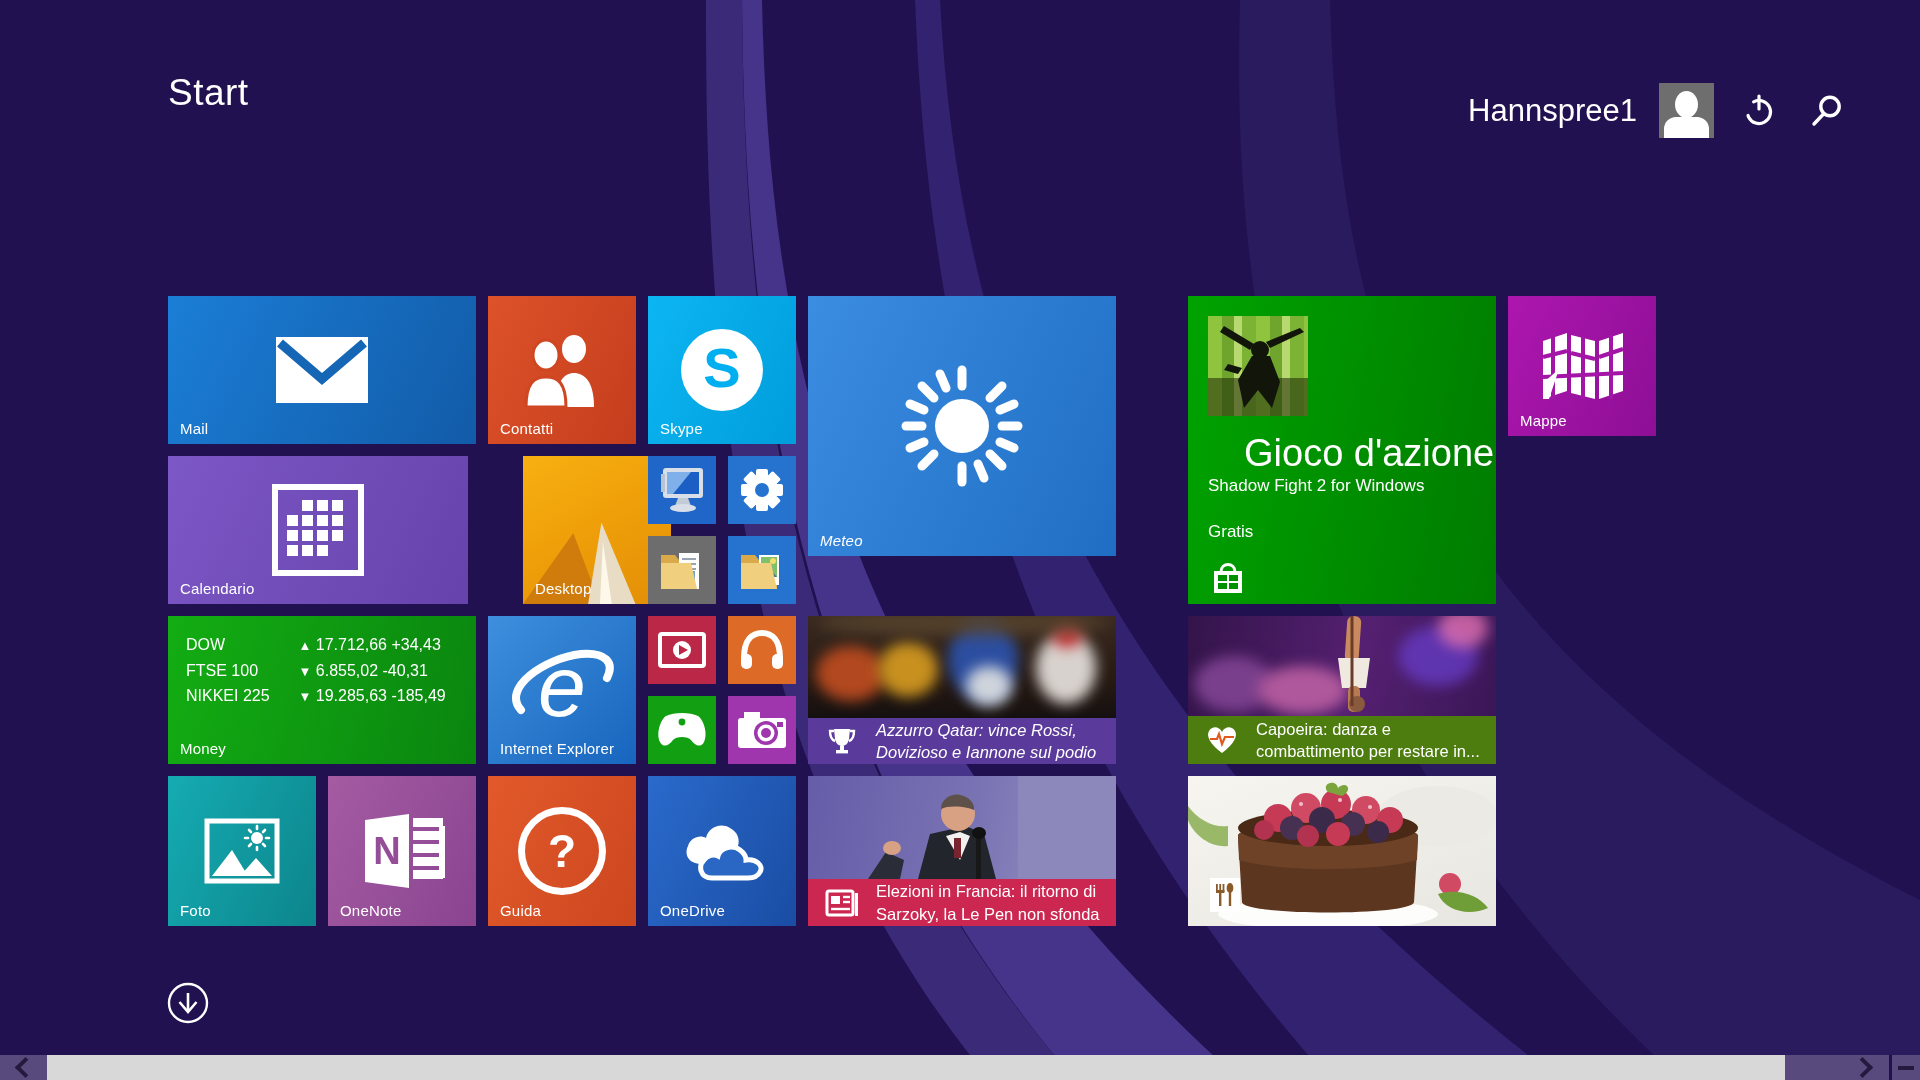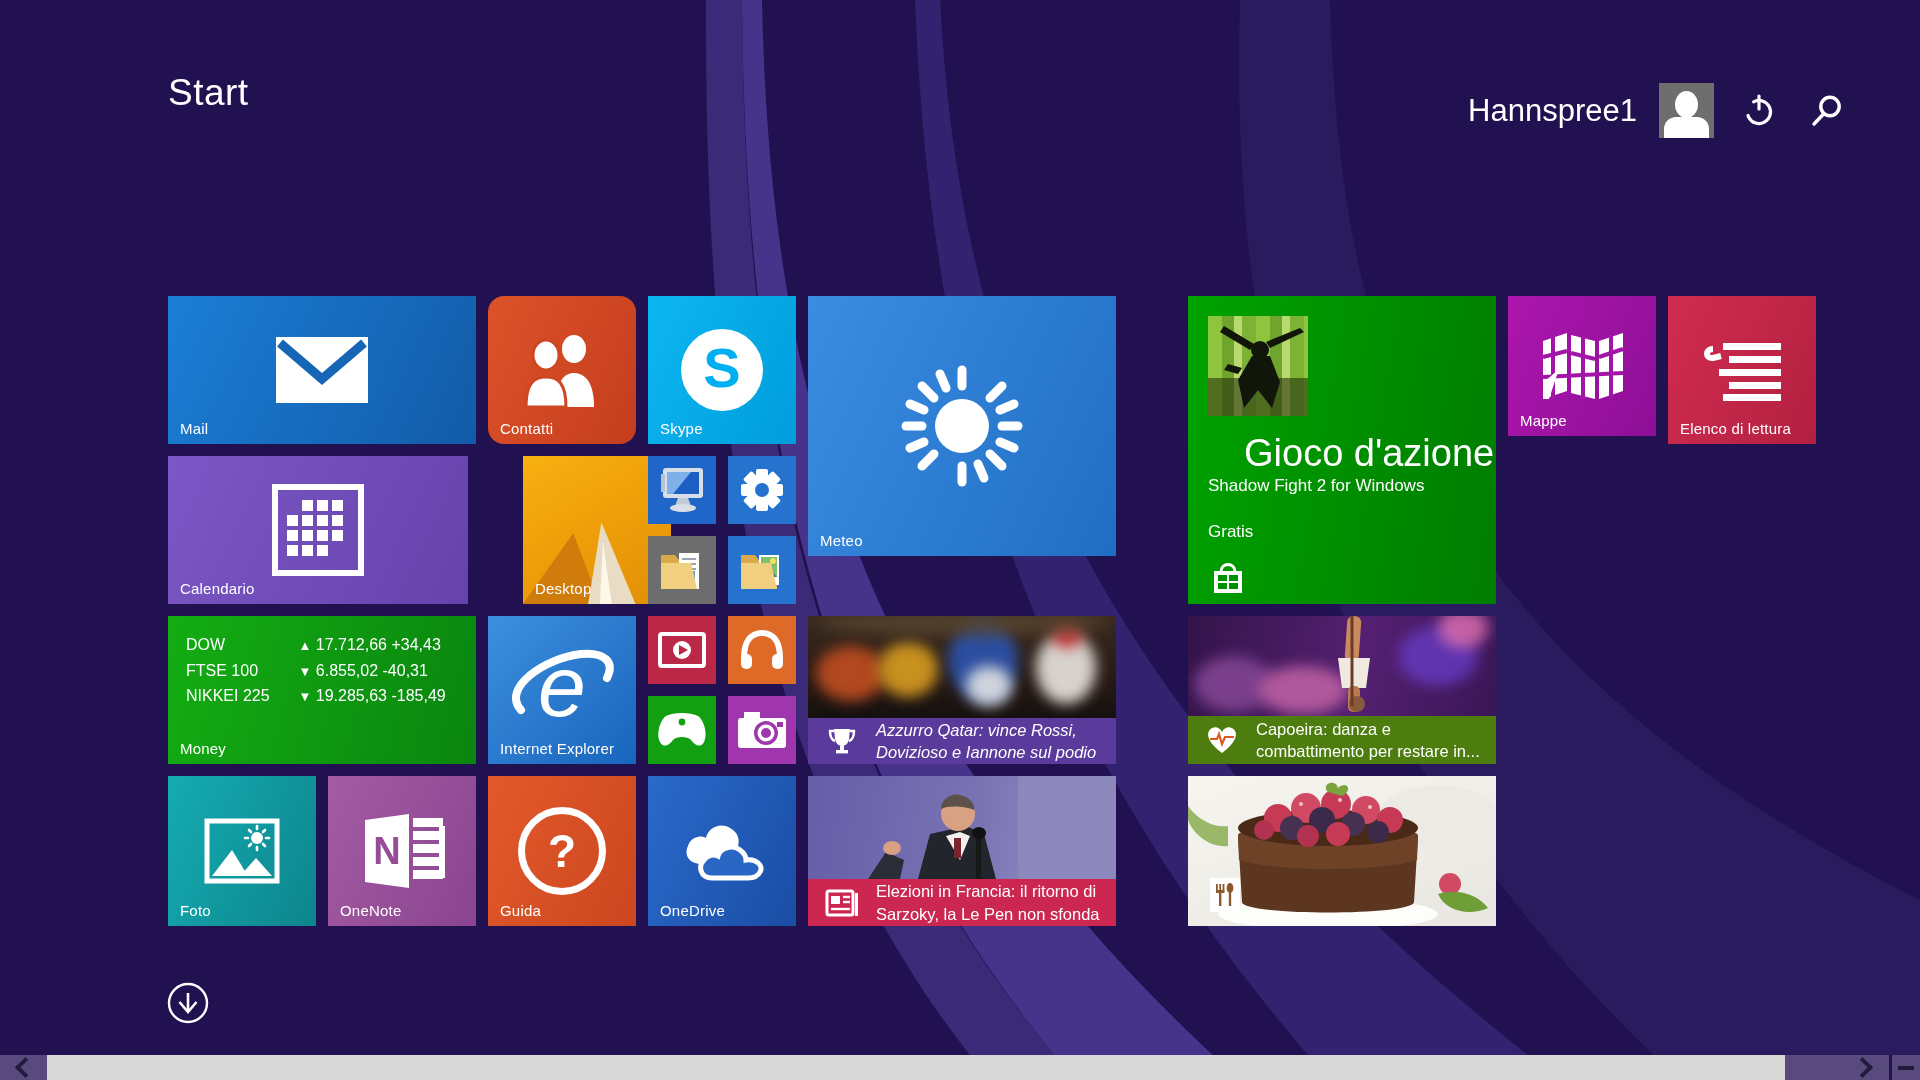--- a/index.html
+++ b/index.html
@@ -86,42 +86,42 @@
   <div class="tile" style="left:168px;top:296px;width:308px;height:148px;background:linear-gradient(115deg,#1b7ed6,#125ba8);">
     <div class="center-icon">
       <svg width="92" height="66" viewBox="0 0 92 66">
         <rect x="0" y="0" width="92" height="66" fill="#fff"></rect>
         <polyline points="4,6 46,42 88,6" fill="none" stroke="#1566b4" stroke-width="9"></polyline>
       </svg>
     </div>
     <span class="label">Mail</span>
   </div>
 
-  <div class="tile" style="left:488px;top:296px;width:148px;height:148px;background:linear-gradient(115deg,#dd5229,#c43d1d);border-radius:16px;">
+  <div class="tile" style="left:488px;top:296px;width:148px;height:148px;background:linear-gradient(115deg,#dd5229,#c43d1d);">
     <div class="center-icon">
       <svg width="84" height="74" viewBox="0 0 84 74">
         <ellipse cx="54" cy="16" rx="12" ry="14" fill="#fff"></ellipse>
         <path d="M36 74 C36 48 44 40 54 40 C64 40 74 48 74 74 Z" fill="#fff"></path>
         <ellipse cx="26" cy="22" rx="13" ry="15" fill="#fff" stroke="#cf4722" stroke-width="3"></ellipse>
         <path d="M6 74 C6 50 14 44 26 44 C38 44 46 50 46 74 Z" fill="#fff" stroke="#cf4722" stroke-width="3"></path>
       </svg>
     </div>
     <span class="label">Contatti</span>
   </div>
 
   <div class="tile" style="left:648px;top:296px;width:148px;height:148px;background:linear-gradient(115deg,#0cb6f2,#009ddb);">
     <div class="center-icon">
       <div style="width:82px;height:82px;border-radius:50%;background:#fff;display:flex;align-items:center;justify-content:center;">
         <span style="color:#00aff0;font-size:56px;font-weight:700;line-height:1;margin-top:-4px;">S</span>
       </div>
     </div>
     <span class="label">Skype</span>
   </div>
 
-  <div class="tile" style="left:808px;top:296px;width:308px;height:260px;background:linear-gradient(115deg,#3b8de2,#1f6ec4);">
+  <div class="tile" style="left:808px;top:296px;width:308px;height:260px;background:linear-gradient(115deg,#3b8de2,#1f6ec4);font-style:italic;">
     <div class="center-icon">
       <svg width="132" height="132" viewBox="0 0 132 132">
         <circle cx="66" cy="66" r="27" fill="#fff"></circle>
         <g stroke="#fff" stroke-width="9" stroke-linecap="round">
           <line x1="66" y1="10" x2="66" y2="26"></line>
           <line x1="66" y1="106" x2="66" y2="122"></line>
           <line x1="10" y1="66" x2="26" y2="66"></line>
           <line x1="106" y1="66" x2="122" y2="66"></line>
           <line x1="26" y1="26" x2="38" y2="38"></line>
           <line x1="94" y1="94" x2="106" y2="106"></line>
@@ -464,35 +464,20 @@
           <line x1="44" y1="8" x2="44" y2="70"></line>
           <line x1="72" y1="6" x2="72" y2="70"></line>
           <line x1="4" y1="48" x2="84" y2="44"></line>
         </g>
         <polygon points="4,54 20,40 10,70 4,70" fill="#fff"></polygon>
       </svg>
     </div>
     <span class="label">Mappe</span>
   </div>
 
-  <div class="tile" style="left:1668px;top:296px;width:148px;height:148px;background:linear-gradient(115deg,#d12c50,#b22040);">
-    <div class="center-icon">
-      <svg width="86" height="62" viewBox="0 0 86 62">
-        <path d="M14 10 C6 10 6 20 14 19 L22 17" fill="none" stroke="#fff" stroke-width="6"></path>
-        <g fill="#fff">
-          <rect x="24" y="4" width="58" height="7"></rect>
-          <rect x="30" y="17" width="52" height="7"></rect>
-          <rect x="20" y="30" width="62" height="7"></rect>
-          <rect x="30" y="43" width="52" height="7"></rect>
-          <rect x="24" y="55" width="58" height="7"></rect>
-        </g>
-      </svg>
-    </div>
-    <span class="label">Elenco di lettura</span>
-  </div>
 
   <div class="tile" style="left:1188px;top:616px;width:308px;height:148px;background:#2a1040;">
     <div class="news-img" style="height:100px;background:linear-gradient(100deg,#33144a,#552071 55%,#3a1656);">
       <div class="blob" style="left:6px;top:40px;width:80px;height:56px;background:#7a3f8c;"></div>
       <div class="blob" style="left:70px;top:50px;width:90px;height:48px;background:#b0589c;"></div>
       <div class="blob" style="left:210px;top:10px;width:80px;height:60px;background:#6a3fd0;opacity:.7;"></div>
       <div class="blob" style="left:250px;top:-8px;width:50px;height:40px;background:#e070b0;opacity:.8;"></div>
       <svg style="position:absolute;left:120px;top:0;" width="90" height="100" viewBox="0 0 90 100">
         <rect x="38" y="0" width="14" height="46" rx="6" fill="#c88a5e" transform="rotate(4 45 23)"></rect>
         <polygon points="30,42 62,42 58,72 34,72" fill="#efe9df"></polygon>

